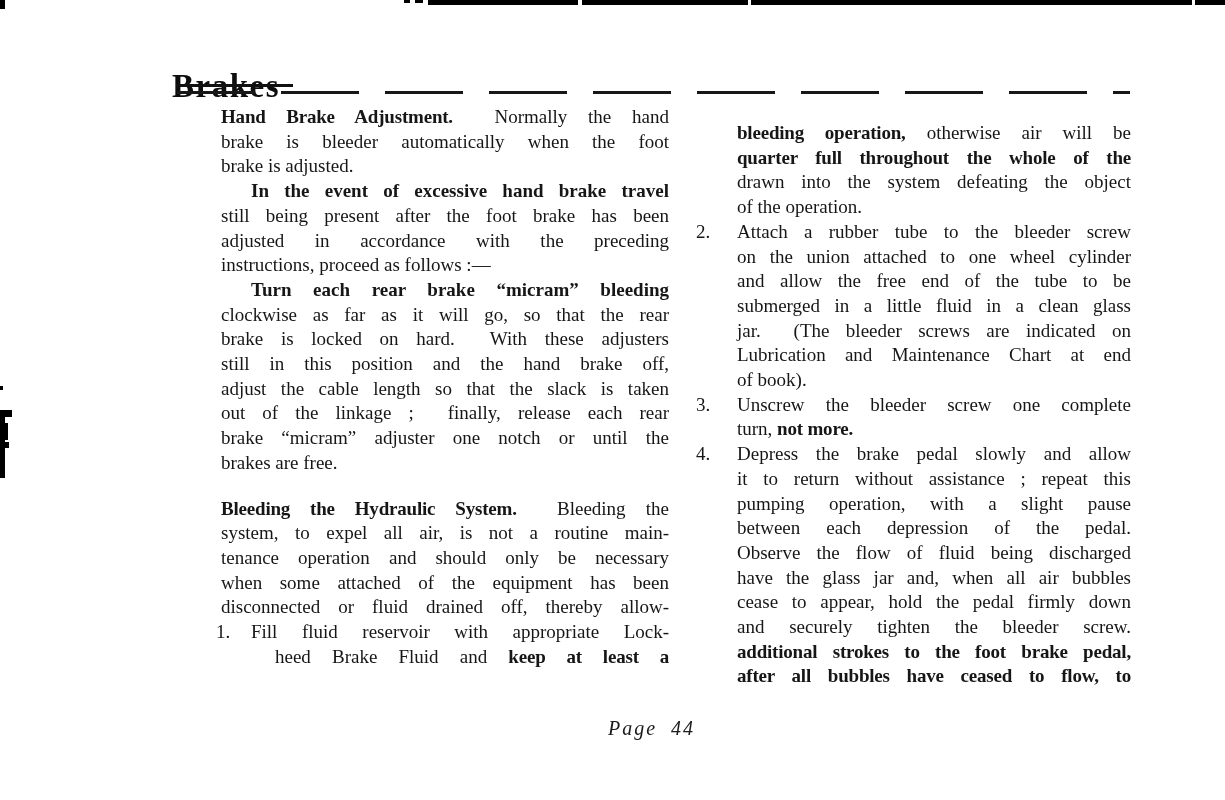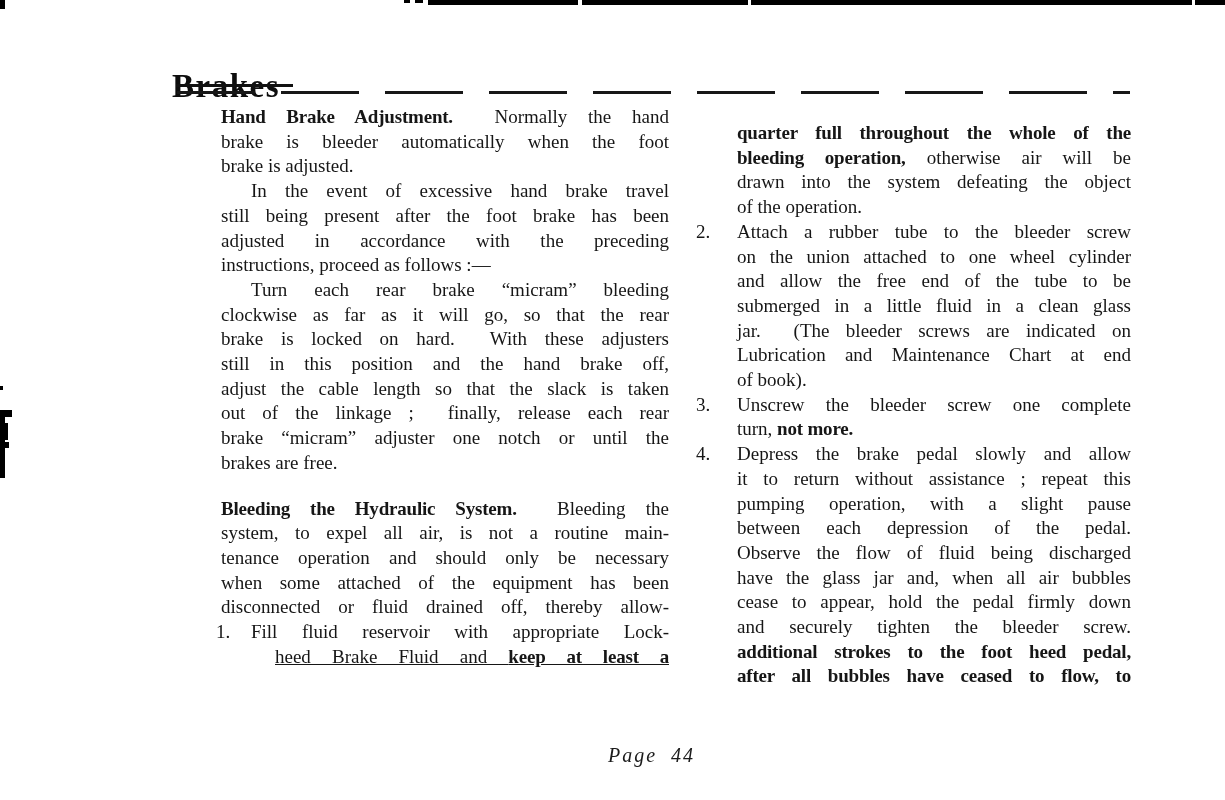--- a/index.html
+++ b/index.html
@@ -15,31 +15,31 @@
   }
   .head-underline{position:absolute;left:176px;top:84px;width:117px;height:3px;background:#111;}
   .rule-dashed{
     position:absolute;left:177px;top:91px;width:953px;height:3px;
     background:repeating-linear-gradient(90deg,#171717 0 78px,transparent 78px 104px);
   }
   .col{position:absolute;font-size:19px;line-height:24.7px;}
   .line{white-space:normal;}
   .line.jst{text-align:justify;text-align-last:justify;text-justify:inter-word;}
   .line.gap{height:21px;}
-  .line.ind{text-indent:30px;}
+  .line.ind{text-indent:30px;font-weight:bold;}
   .b{font-weight:bold;letter-spacing:-0.2px;}
   .col-left{left:173px;top:105px;width:448px;margin-left:48px;}
   .col-left .line.li{position:relative;padding-left:30px;}
   .col-left .line.li .num{position:absolute;left:-5px;}
-  .col-left .line.cont{padding-left:54px;text-decoration:underline;}
+  .col-left .line.cont{padding-left:54px;}
   .col-right{left:737px;top:121px;width:394px;}
   .col-right .line{position:relative;}
   .col-right .num{position:absolute;left:-41px;}
   .footer{
-    position:absolute;top:744px;left:173px;width:957px;text-align:center;
+    position:absolute;top:717px;left:173px;width:957px;text-align:center;
     font-style:italic;font-size:20px;letter-spacing:2px;color:#1b1b1b;
   }
   .art{position:absolute;background:#000;}
 </style>
 </head>
 <body>
 
 <div class="art" style="left:0;top:0;width:5px;height:9px;"></div>
 <div class="art" style="left:404px;top:0;width:6px;height:3px;"></div>
 <div class="art" style="left:415px;top:0;width:8px;height:3px;"></div>
@@ -77,38 +77,38 @@
     <div class="line gap"></div>
     <div class="line jst"><span class="b">Bleeding the Hydraulic System.</span><span>&nbsp; Bleeding the</span></div>
     <div class="line jst"><span>system, to expel all air, is not a routine main-</span></div>
     <div class="line jst"><span>tenance operation and should only be necessary</span></div>
     <div class="line jst"><span>when some attached of the equipment has been</span></div>
     <div class="line jst"><span>disconnected or fluid drained off, thereby allow-</span></div>
     <div class="line jst li"><span class="num">1.</span><span>Fill fluid reservoir with appropriate Lock-</span></div>
     <div class="line jst cont"><span>heed Brake Fluid and </span><span class="b">keep at least a</span></div>
   </div>
 <div class="col col-right">
+    <div class="line jst"><span class="b">bleeding operation,</span><span> otherwise air will be</span></div>
     <div class="line jst"><span class="b">quarter full throughout the whole of the</span></div>
-    <div class="line jst"><span class="b">bleeding operation,</span><span> otherwise air will be</span></div>
     <div class="line jst"><span>drawn into the system defeating the object</span></div>
     <div class="line"><span>of the operation.</span></div>
     <div class="line jst"><span class="num">2.</span><span>Attach a rubber tube to the bleeder screw</span></div>
     <div class="line jst"><span>on the union attached to one wheel cylinder</span></div>
     <div class="line jst"><span>and allow the free end of the tube to be</span></div>
     <div class="line jst"><span>submerged in a little fluid in a clean glass</span></div>
     <div class="line jst"><span>jar.&nbsp; (The bleeder screws are indicated on</span></div>
     <div class="line jst"><span>Lubrication and Maintenance Chart at end</span></div>
     <div class="line"><span>of book).</span></div>
     <div class="line jst"><span class="num">3.</span><span>Unscrew the bleeder screw one complete</span></div>
     <div class="line"><span>turn, </span><span class="b">not more.</span></div>
     <div class="line jst"><span class="num">4.</span><span>Depress the brake pedal slowly and allow</span></div>
     <div class="line jst"><span>it to return without assistance ; repeat this</span></div>
     <div class="line jst"><span>pumping operation, with a slight pause</span></div>
     <div class="line jst"><span>between each depression of the pedal.</span></div>
     <div class="line jst"><span>Observe the flow of fluid being discharged</span></div>
     <div class="line jst"><span>have the glass jar and, when all air bubbles</span></div>
     <div class="line jst"><span>cease to appear, hold the pedal firmly down</span></div>
     <div class="line jst"><span>and securely tighten the bleeder screw.</span></div>
-    <div class="line jst"><span class="b">additional strokes to the foot heed pedal,</span></div>
+    <div class="line jst"><span class="b">additional strokes to the foot brake pedal,</span></div>
     <div class="line jst"><span class="b">after all bubbles have ceased to flow, to</span></div>
   </div>
 
 <div class="footer">Page&nbsp; 44</div>
 
 </body></html>

